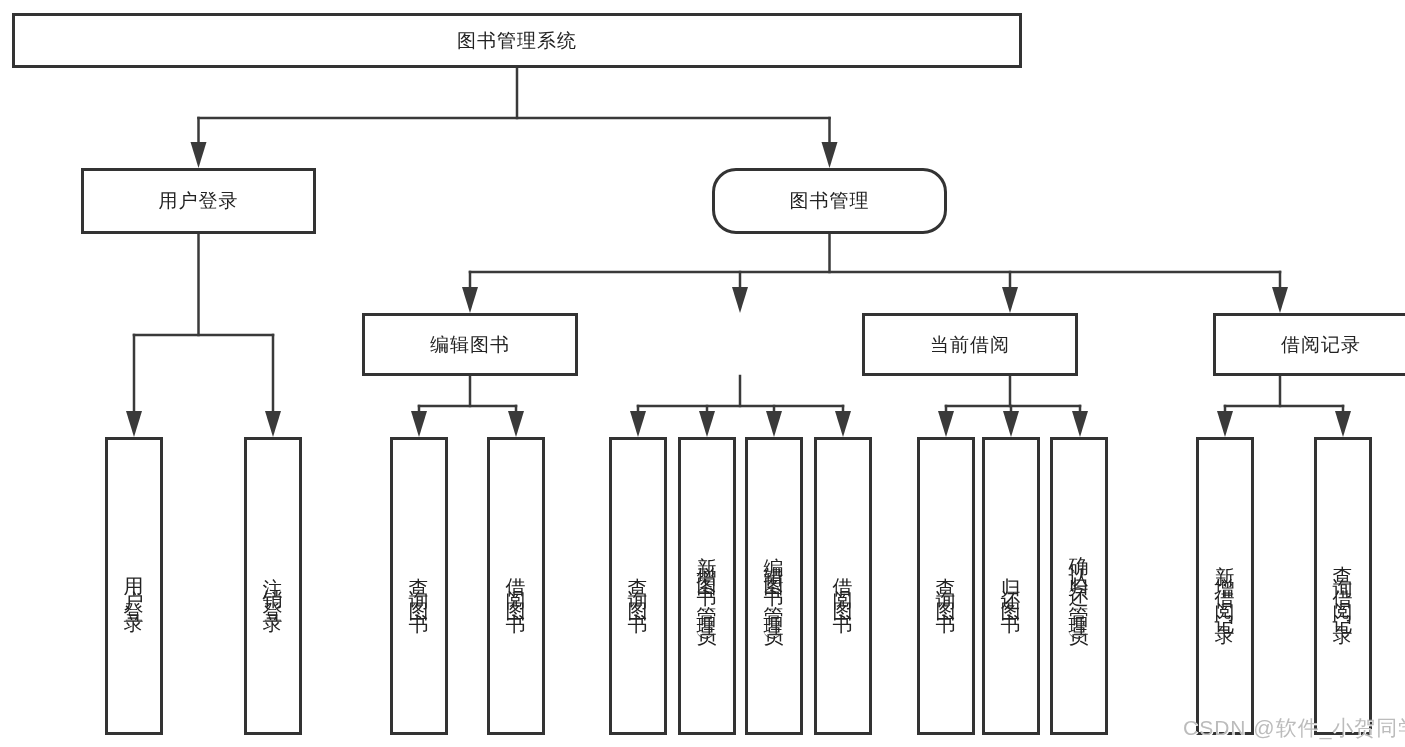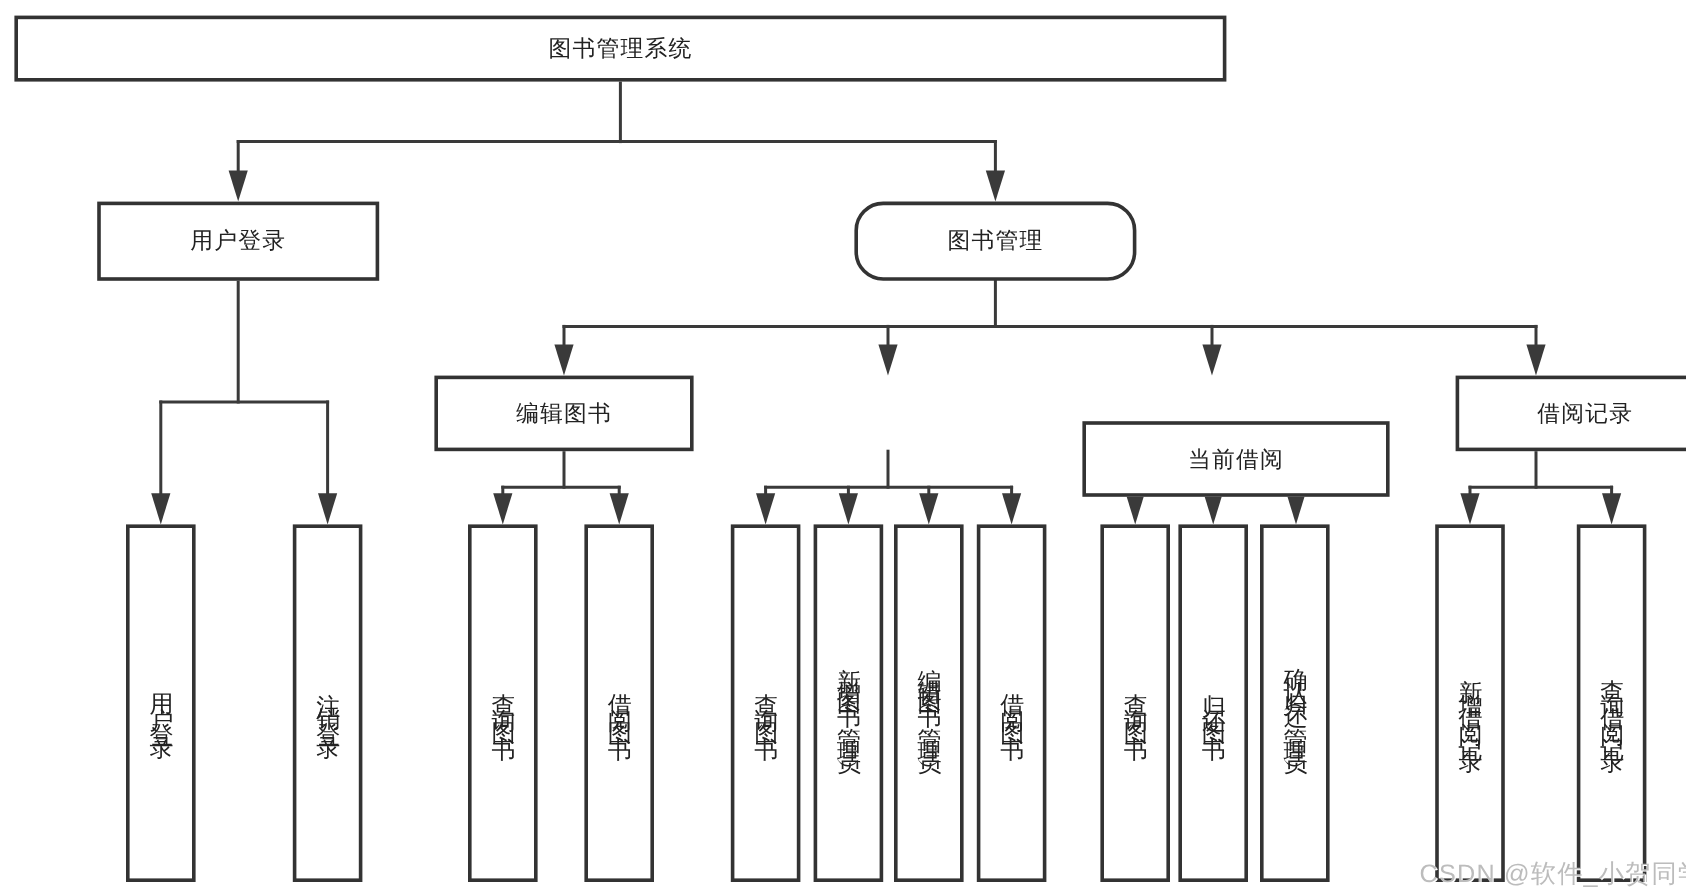--- a/index.html
+++ b/index.html
@@ -128,21 +128,21 @@
       <polygon points="1335,411 1351,411 1343,437"></polygon>
     </g>
   </svg>
 
   <div class="node" style="left:12px; top:13px; width:1010px; height:55px;">图书管理系统</div>
 
   <div class="node" style="left:81px; top:168px; width:235px; height:66px;">用户登录</div>
   <div class="node" style="left:712px; top:168px; width:235px; height:66px;border-radius:24px;">图书管理</div>
 
   <div class="node" style="left:362px; top:313px; width:216px; height:63px;">编辑图书</div>
-  <div class="node" style="left:902px; top:313px; width:256px; height:63px;margin-top:38px;">当前借阅</div>
+  <div class="node" style="left:862px; top:313px; width:216px; height:63px;">当前借阅</div>
   <div class="node" style="left:1172px; top:313px; width:216px; height:63px;margin-left:41px;">借阅记录</div>
 
   <div class="node vtext" style="left:105px; top:437px; width:58px; height:298px;">用户登录</div>
   <div class="node vtext" style="left:244px; top:437px; width:58px; height:298px;">注销登录</div>
 
   <div class="node vtext" style="left:390px; top:437px; width:58px; height:298px;">查询图书</div>
   <div class="node vtext" style="left:487px; top:437px; width:58px; height:298px;">借阅图书</div>
 
   <div class="node vtext" style="left:609px; top:437px; width:58px; height:298px;">查询图书</div>
   <div class="node vtext" style="left:678px; top:437px; width:58px; height:298px; letter-spacing:10px;">新增图书（管理员）</div>

